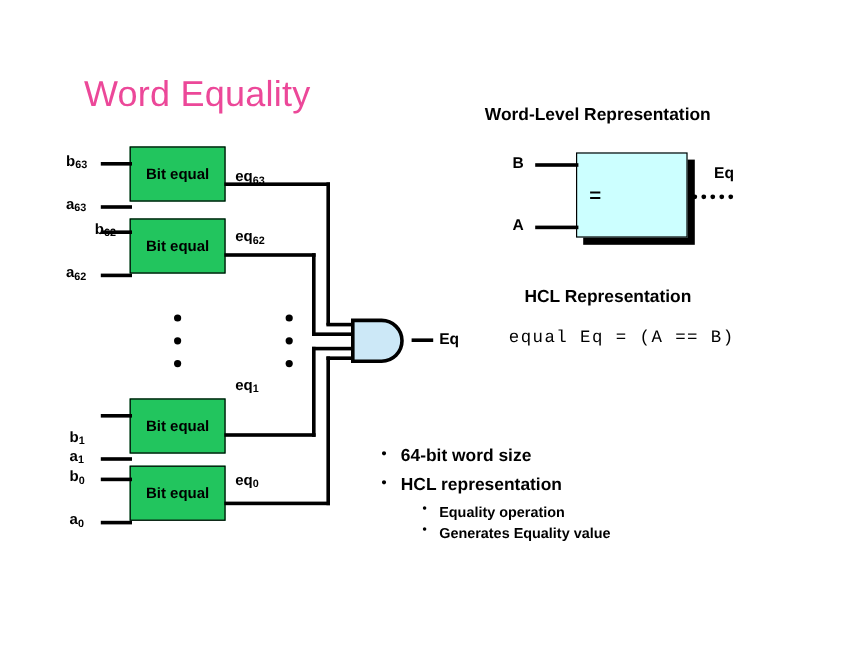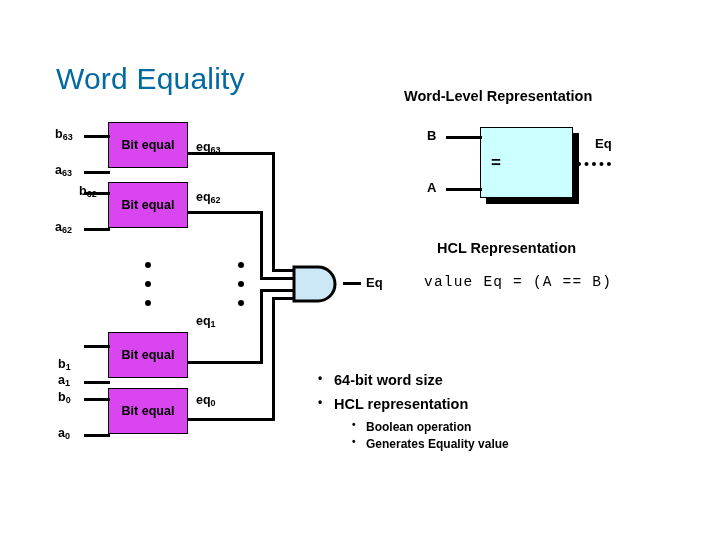--- a/index.html
+++ b/index.html
@@ -17,26 +17,26 @@
   }
   .stage {
     position: absolute;
     left: 0; top: 0;
     width: 719px;
     height: 539px;
   }
   
   #slide-title {
     position: absolute;
-    left: 56px;
+    left: 70px;
     top: 62px;
     font-size: 30px;
     font-weight: normal;
     letter-spacing: .2px;
-    color: #0369a1;
+    color: #ec4899;
     white-space: nowrap;
   }
   #word-level-heading {
     position: absolute;
     left: 404px;
     top: 88px;
     font-size: 14.5px;
     font-weight: bold;
     white-space: nowrap;
   }
@@ -55,21 +55,21 @@
     font-family: "Liberation Mono", "DejaVu Sans Mono", monospace;
     font-size: 14.5px;
     letter-spacing: 1.2px;
     white-space: pre;
   }
   
   .bitbox {
     position: absolute;
     width: 80px;
     height: 46px;
-    background: #d946ef;
+    background: #22c55e;
     border: 1px solid #000000;
     box-sizing: border-box;
   }
   .bitbox span {
     position: absolute;
     left: 0; right: 0;
     top: 50%;
     transform: translateY(-50%);
     text-align: center;
     font-size: 12.5px;
@@ -318,24 +318,24 @@
 
   <div class="wire-h" style="left:446px; top:136px; width:36px;"></div>
   <div class="wire-h" style="left:446px; top:188px; width:36px;"></div>
   <div class="port" style="left:427px; top:128px; font-size:13px;">B</div>
   <div class="port" style="left:427px; top:180px; font-size:13px;">A</div>
 
   <div class="dotted-wire" style="left:577px; top:162px; width:34px;"></div>
   <div class="eqlab" style="left:595px; top:136px; font-size:13px;">Eq</div>
 
   <div id="hcl-heading">HCL Representation</div>
-  <div id="hcl-code">value Eq = (A == B)</div>
+  <div id="hcl-code">equal Eq = (A == B)</div>
 
   <div id="bullets">
     <div class="bullets-inner">
       <p class="b1">64-bit word size</p>
       <p class="b1">HCL representation</p>
-      <p class="b2">Boolean operation</p>
+      <p class="b2">Equality operation</p>
       <p class="b2">Generates Equality value</p>
     </div>
   </div>
 
 </div>
 
 </body></html>

